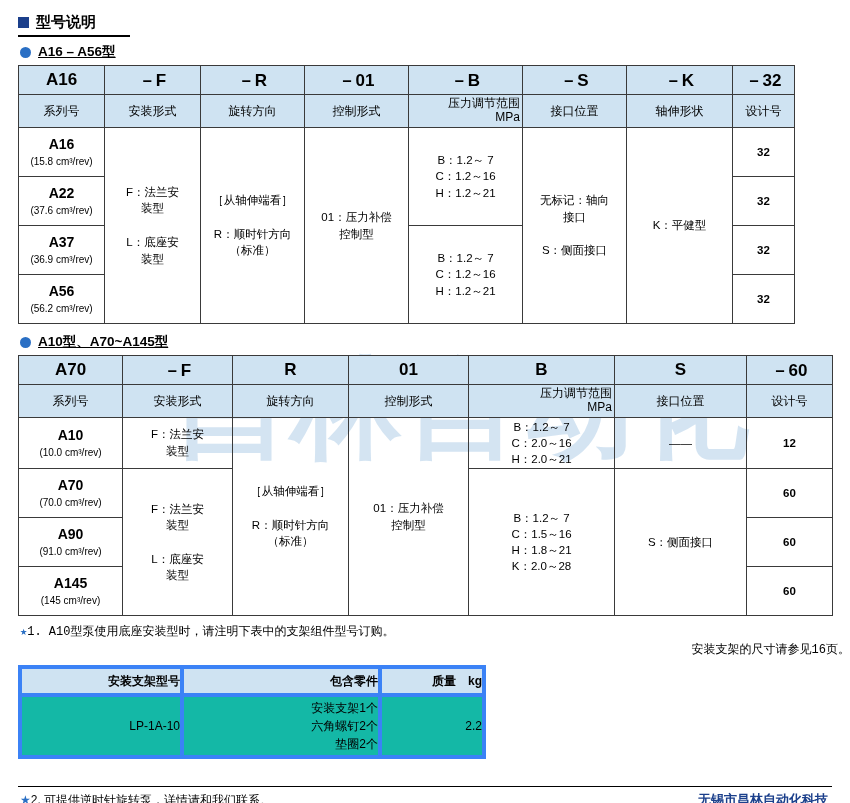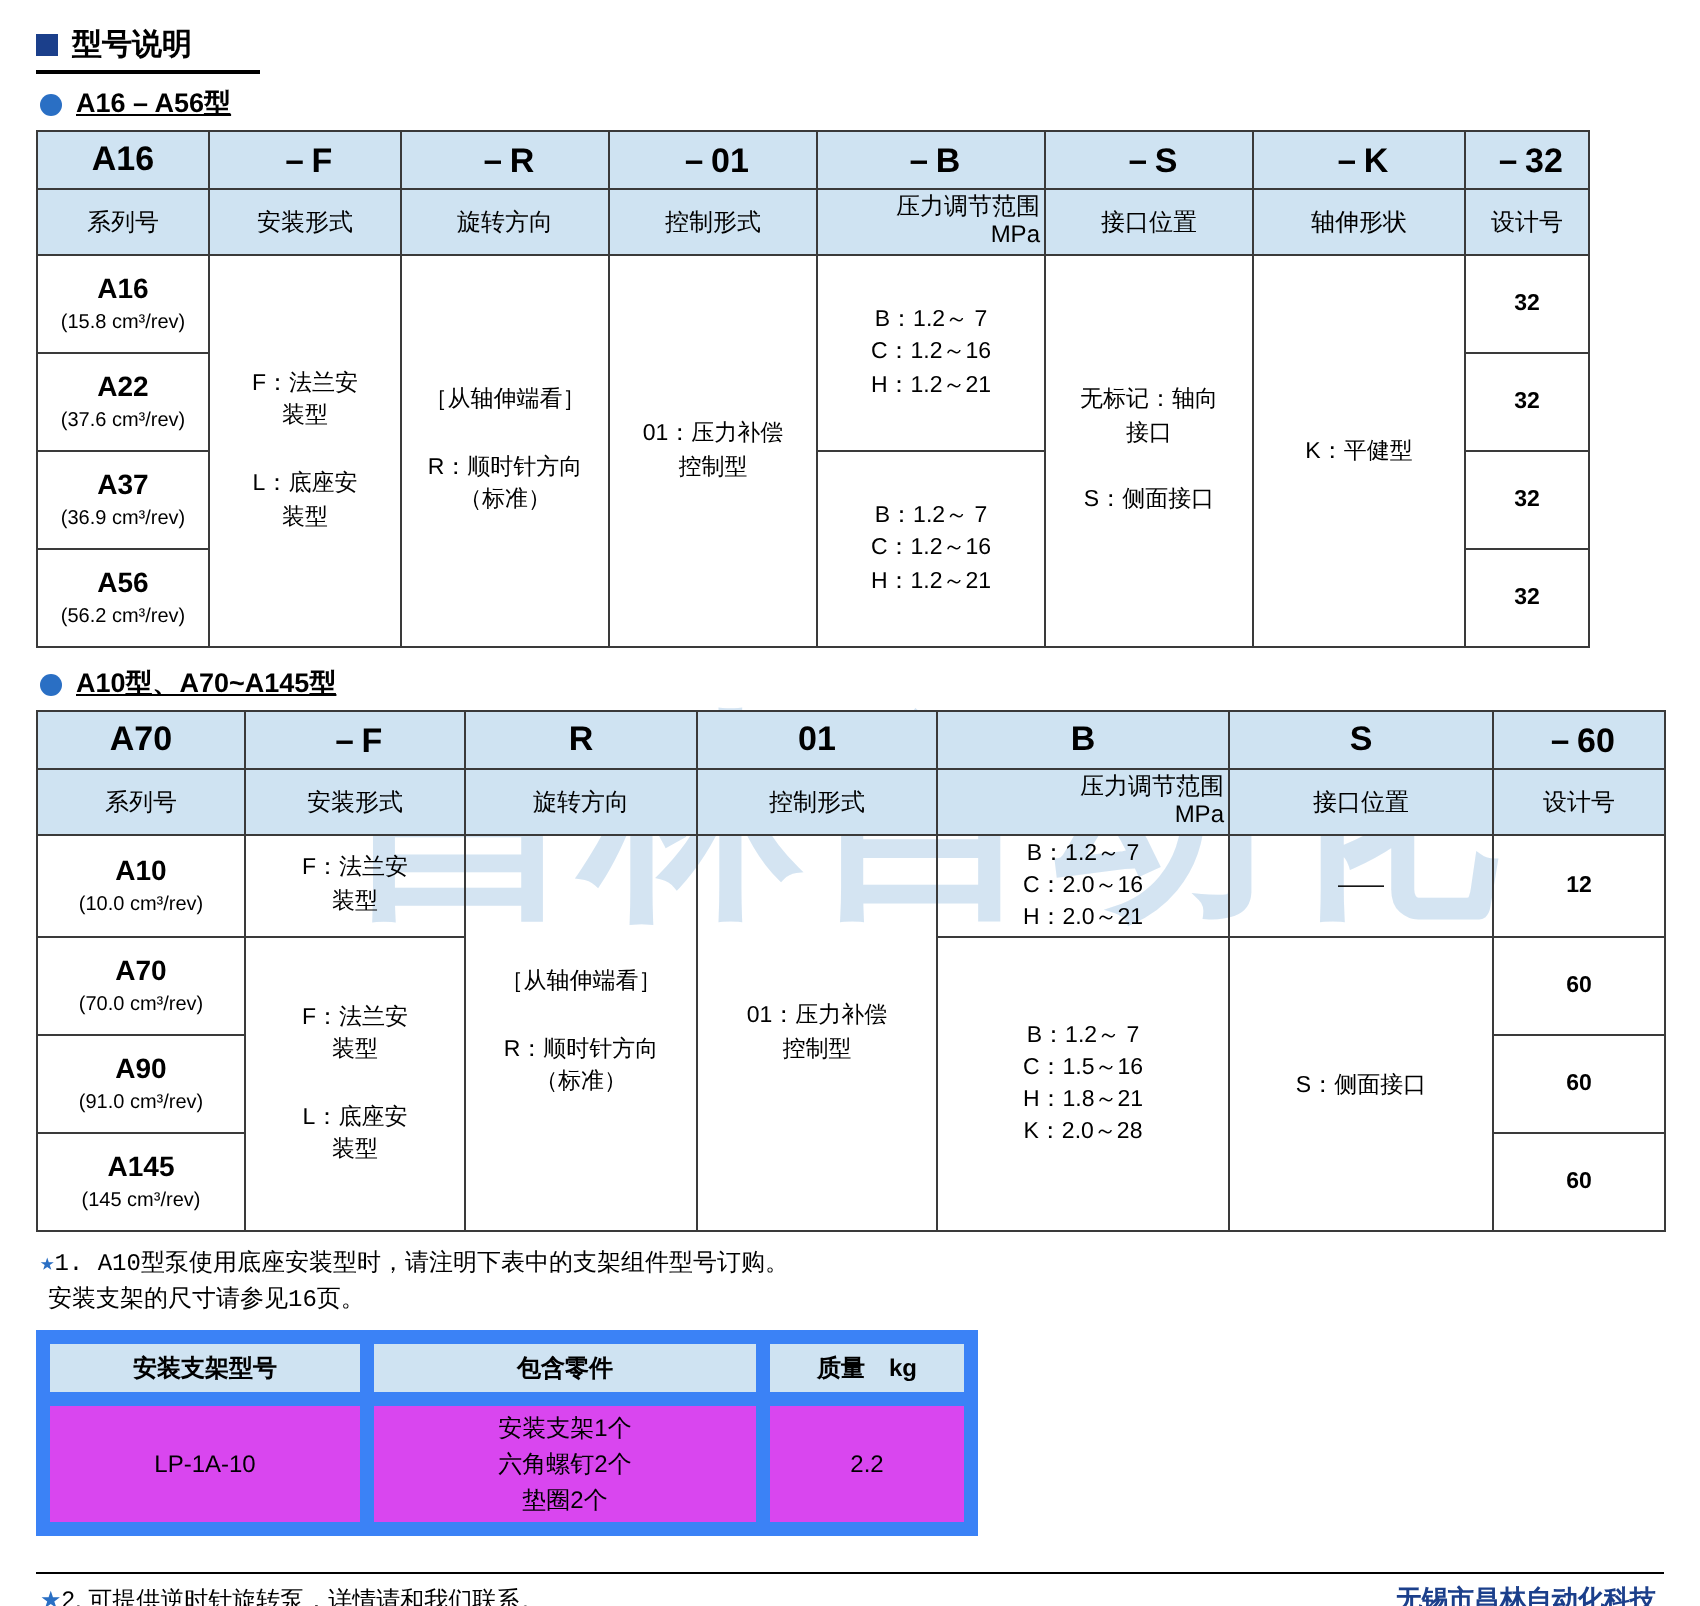--- a/index.html
+++ b/index.html
@@ -115,38 +115,38 @@
 
   
   .note{
     position:relative;z-index:2;
     margin:7px 0 0 20px;
     font-size:12px;
     line-height:1.5;
     font-family:Liberation Mono, monospace;
   }
   .note .star{color:#2a6fc4;font-size:12px;}
-  .note .ind{margin-left:4px;display:block;}
+  .note .ind{margin-left:4px;display:block;text-align:right;}
 
   
   .tbl2{
     margin-left:18px;
     width:464px;
     table-layout:fixed;
     margin-top:6px;
   }
   .tbl2 td{
-    border:7px solid #3b82f6;
-    text-align:center;
+    border:4px solid #3b82f6;
+    text-align:right;
     vertical-align:middle;
     font-size:12px;
     padding:0;
   }
   .tbl2 .h td{background:#cfe3f2;font-weight:bold;height:24px;}
-  .tbl2 .b td{height:58px;line-height:1.5;background:#d946ef;}
+  .tbl2 .b td{height:58px;line-height:1.5;background:#14b8a6;}
 
   .footer-line{
     position:absolute;left:18px;bottom:26px;width:814px;height:1px;background:#000;z-index:2;
   }
   .footer-note{
     position:absolute;left:20px;bottom:4px;font-size:12px;z-index:2;
   }
   .footer-note .star{color:#2a6fc4;}
   .company{
     position:absolute;right:22px;bottom:4px;

